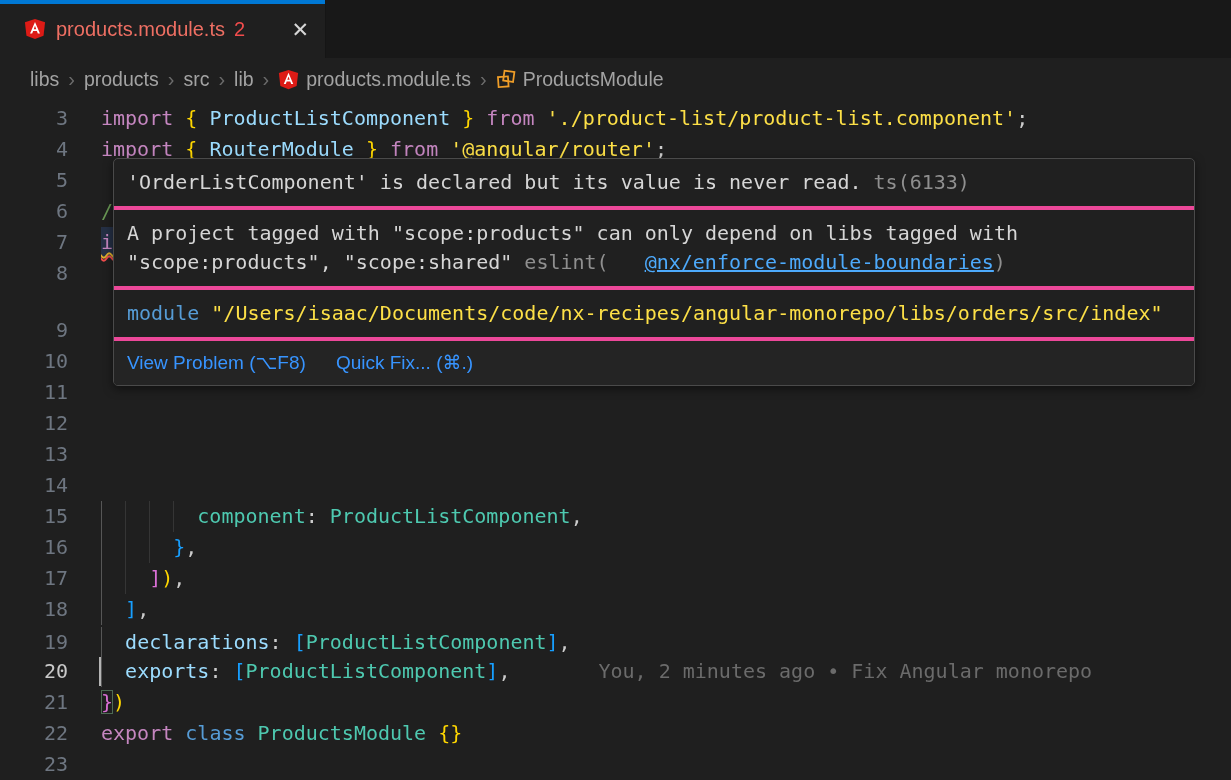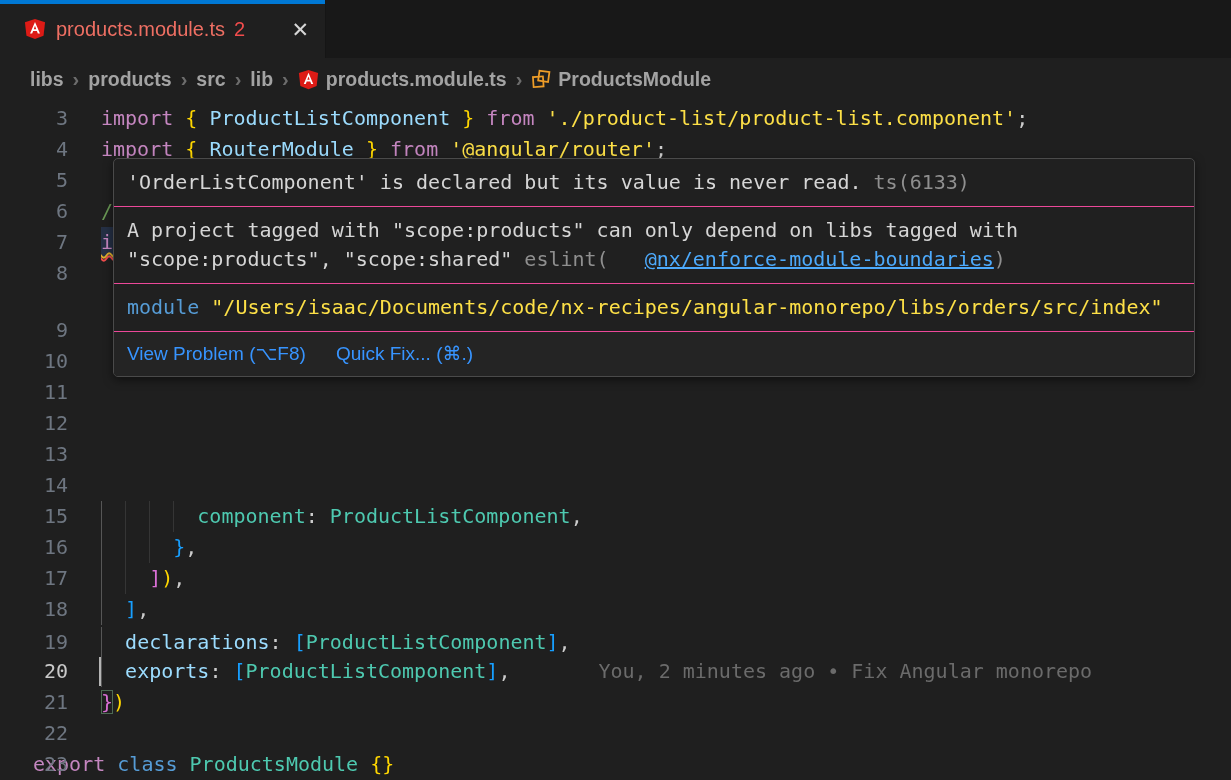--- a/index.html
+++ b/index.html
@@ -10,21 +10,21 @@
   .tabbar{position:absolute;top:0;left:0;right:0;height:58px;background:#181818;display:flex;}
   .tab{position:relative;width:326px;height:58px;background:#1f1f1f;display:flex;align-items:center;
        padding:0 14px 0 24px;box-sizing:border-box;border-right:1px solid #151515;cursor:pointer;}
   .tab::before{content:"";position:absolute;top:0;left:0;right:0;height:4px;background:#0078d4;}
   .tab-title{color:#ee6f63;font-size:20px;margin-left:10px;white-space:nowrap;}
   .tab-badge{color:#f14c4c;font-size:20px;margin-left:9px;}
   .tab-close{margin-left:auto;color:#d6d6d6;font-size:21px;line-height:1;padding:2px;cursor:pointer;}
 
   
   .breadcrumb{position:absolute;top:58px;left:0;right:0;height:42px;background:#1f1f1f;
-              display:flex;align-items:center;padding-left:30px;font-size:19.5px;color:#a3a3a3;font-weight:bold;}
+              display:flex;align-items:center;padding-left:30px;font-size:19.5px;color:#a3a3a3;}
   .bc-item{display:inline-flex;align-items:center;gap:7px;cursor:pointer;white-space:nowrap;}
   .bc-sep{color:#6c6c6c;margin:0 9px;font-size:20px;}
 
   
   .editor{position:absolute;top:100px;left:0;right:0;bottom:0;background:#1f1f1f;
           font-family:"DejaVu Sans Mono",monospace;font-size:20px;}
   .cl{position:absolute;left:0;right:0;height:31px;line-height:31px;display:flex;white-space:pre;}
   .ln{flex:none;width:68px;text-align:right;color:#6e7681;cursor:pointer;}
   .ln.active{color:#c9c9c9;}
   .code{position:relative;margin-left:33px;cursor:text;}
@@ -42,21 +42,21 @@
 
   .guide{position:absolute;top:0;bottom:0;width:0;border-left:1px solid #353535;}
   .guide.g0{border-left-color:#565656;}
   .cursor{position:absolute;left:-2px;top:1px;bottom:1px;width:2px;background:#b4b4b4;}
   .blame{color:#6b6b6b;margin-left:88px;}
 
   
   .hover{position:absolute;left:113px;top:158px;width:1080px;background:#202020;
          border:1px solid #4a4a4a;border-radius:5px;box-shadow:0 3px 10px rgba(0,0,0,.5);
          font-family:"DejaVu Sans Mono",monospace;font-size:20px;z-index:5;overflow:hidden;}
-  .hv-sec{padding:9px 13px;line-height:29px;border-bottom:1px solid #ec4899;
+  .hv-sec{padding:9px 13px;line-height:29px;border-bottom:4px solid #ec4899;
           overflow-wrap:break-word;}
   .msg{color:#d6d6d6;} .dim{color:#8f8f8f;}
   .hlink{color:#4daafc;text-decoration:underline;cursor:pointer;margin-left:36px;}
   .hv-actions{display:flex;gap:30px;padding:9px 13px;line-height:26px;background:#242424;
               font-family:"Liberation Sans","DejaVu Sans",sans-serif;font-size:19px;}
   .hv-action{color:#3794ff;cursor:pointer;white-space:nowrap;}
 
   .icon-wrap{display:inline-flex;align-items:center;}
 </style>
 </head>
@@ -129,21 +129,21 @@
       <div class="cl" style="top: 308px;"><span class="ln">12</span><span class="code"></span></div>
       <div class="cl" style="top: 339px;"><span class="ln">13</span><span class="code"></span></div>
       <div class="cl" style="top: 370px;"><span class="ln">14</span><span class="code"></span></div>
       <div class="cl" style="top: 401px;"><span class="ln">15</span><span class="code"><span class="guide g0" style="left: 0ch;"></span><span class="guide" style="left: 2ch;"></span><span class="guide" style="left: 4ch;"></span><span class="guide" style="left: 6ch;"></span><span class="ws">        </span><span class="cls">component</span><span class="fg">: </span><span class="cls">ProductListComponent</span><span class="fg">,</span></span></div>
       <div class="cl" style="top: 432px;"><span class="ln">16</span><span class="code"><span class="guide g0" style="left: 0ch;"></span><span class="guide" style="left: 2ch;"></span><span class="guide" style="left: 4ch;"></span><span class="ws">      </span><span class="b3">}</span><span class="fg">,</span></span></div>
       <div class="cl" style="top: 463px;"><span class="ln">17</span><span class="code"><span class="guide g0" style="left: 0ch;"></span><span class="guide" style="left: 2ch;"></span><span class="ws">    </span><span class="b2">]</span><span class="b1">)</span><span class="fg">,</span></span></div>
       <div class="cl" style="top: 494px;"><span class="ln">18</span><span class="code"><span class="guide g0" style="left: 0ch;"></span><span class="ws">  </span><span class="b3">]</span><span class="fg">,</span></span></div>
       <div class="cl" style="top: 527px;"><span class="ln">19</span><span class="code"><span class="guide g0" style="left: 0ch;"></span><span class="ws">  </span><span class="id">declarations</span><span class="fg">: </span><span class="b3">[</span><span class="cls">ProductListComponent</span><span class="b3">]</span><span class="fg">,</span></span></div>
       <div class="cl" style="top: 556px;"><span class="ln active">20</span><span class="code"><span class="guide g0" style="left: 0ch;"></span><span class="cursor"></span><span class="ws">  </span><span class="id">exports</span><span class="fg">: </span><span class="b3">[</span><span class="cls">ProductListComponent</span><span class="b3">]</span><span class="fg">,</span><span class="blame">You, 2 minutes ago • Fix Angular monorepo</span></span></div>
       <div class="cl" style="top: 587px;"><span class="ln">21</span><span class="code"><span class="b2 boxed">}</span><span class="b1">)</span></span></div>
-      <div class="cl" style="top: 618px; flex-direction: column;"><span class="ln">22</span><span class="code"><span class="kw">export </span><span class="kw2">class </span><span class="cls">ProductsModule </span><span class="b1">{}</span></span></div>
+      <div class="cl" style="top: 618px;"><span class="ln">22</span><span class="code"><span class="kw">export </span><span class="kw2">class </span><span class="cls">ProductsModule </span><span class="b1">{}</span></span></div>
       <div class="cl" style="top: 649px;"><span class="ln">23</span><span class="code"></span></div>
     </div>
 
   <div class="hover">
       <div class="hv-sec"><span class="msg">'OrderListComponent' is declared but its value is never read.</span><span class="dim"> ts(6133)</span></div>
       <div class="hv-sec"><span class="msg">A project tagged with "scope:products" can only depend on libs tagged with "scope:products", "scope:shared"</span><span class="dim"> eslint(</span><span class="hlink">@nx/enforce-module-boundaries</span><span class="dim">)</span></div>
       <div class="hv-sec"><span class="kw2">module </span><span class="str">"/Users/isaac/Documents/code/nx-recipes/angular-monorepo/libs/orders/src/index"</span></div>
       <div class="hv-actions">
         <span class="hv-action">View Problem (⌥F8)</span>
         <span class="hv-action">Quick Fix... (⌘.)</span>

